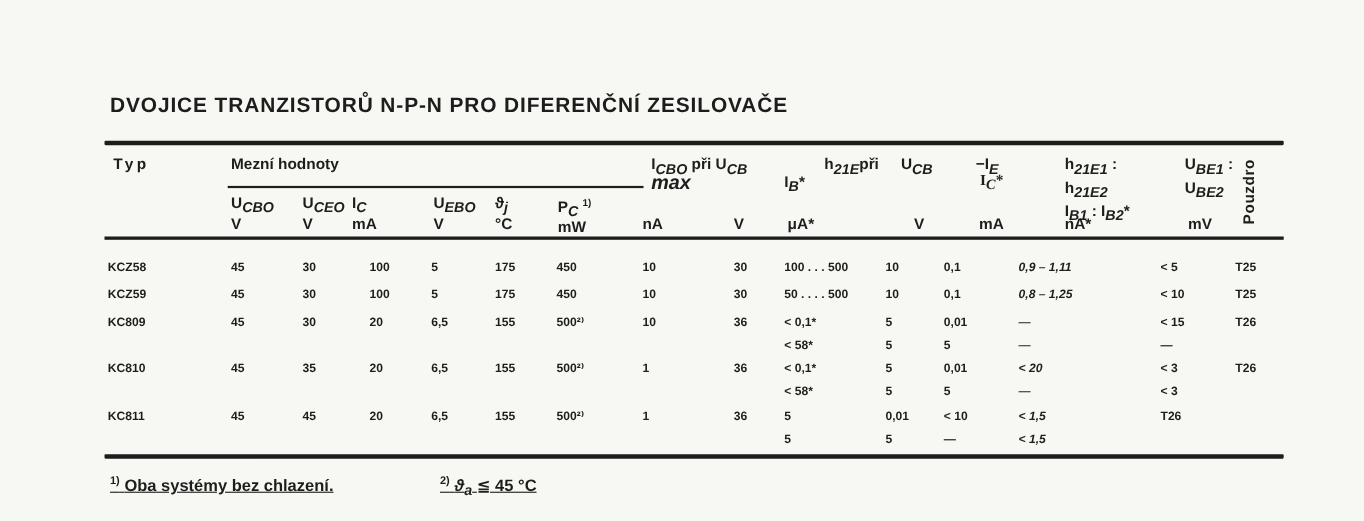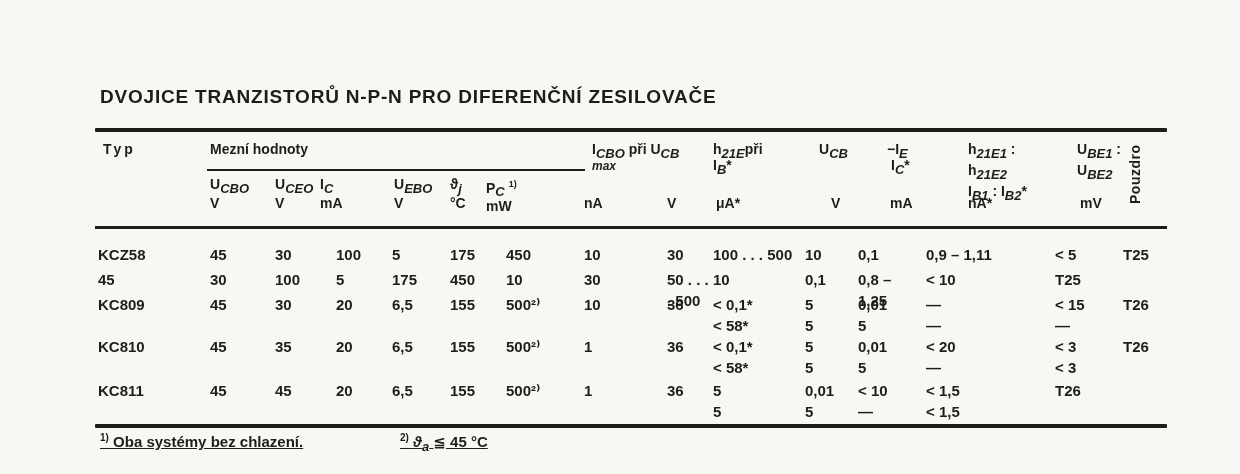--- a/index.html
+++ b/index.html
@@ -6,39 +6,39 @@
     --ink:#1d1d1b;
     --bg:#f7f7f4;
   }
   *{box-sizing:border-box;margin:0;padding:0;}
   html,body{width:1240px;height:474px;overflow:hidden;}
   body{font-family:"Liberation Sans","DejaVu Sans",sans-serif;background:#fff;}
   .scan{position:relative;width:1240px;height:474px;background:var(--bg);color:var(--ink);}
   .title{position:absolute;left:100px;top:86px;font-size:19px;font-weight:700;letter-spacing:0.8px;text-align:right;}
   .table{position:absolute;left:95px;top:128px;width:1072px;}
   .rule{height:4px;background:var(--ink);border-radius:1px;}
-  .header{position:relative;height:97px;border-bottom:3px solid var(--ink);font-size:14px;font-weight:700;}
+  .header{position:relative;height:86px;border-bottom:3px solid var(--ink);font-size:14px;font-weight:700;}
   .habs{position:absolute;line-height:16px;white-space:nowrap;}
   .underline{position:absolute;left:112px;top:37px;width:378px;height:2px;background:var(--ink);}
-  .italic{font-style:italic;font-size:12px;}
-  .flexsb{display:flex;justify-content:flex-start;}
+  .italic{font-style:italic;font-size:18px;}
+  .flexsb{display:flex;justify-content:flex-end;}
   sub{font-size:13px;font-style:italic;letter-spacing:0;}
   .subhead{position:absolute;top:45px;line-height:15px;}
   .unit{position:absolute;top:64px;line-height:15px;}
   .vertical{position:absolute;left:1032px;top:5px;width:28px;height:74px;
     writing-mode:vertical-rl;transform:rotate(180deg);text-align:center;
     font-size:14px;font-weight:700;letter-spacing:0.5px;}
-  .rows{font-size:15px;font-weight:700;}
+  .rows{font-size:11px;font-weight:700;}
   .row{display:grid;grid-template-columns:112px 65px 61px 58px 56px 56px 75px 72px 60px 85px 60px 65px 130px 70px 47px;}
   .cell{padding-left:3px;white-space:pre-line;line-height:21px;}
   .row .cell:nth-child(5){padding-left:1px;}
   .row .cell:nth-child(8){padding-left:6px;}
   .row .cell:nth-child(9){padding-left:17px;}
   .row .cell:nth-child(11){padding-left:10px;}
-  .row .cell:nth-child(13){padding-left:6px;}
+  .row .cell:nth-child(13){padding-left:6px;font-style:italic;}
   .row .cell:nth-child(14){padding-left:5px;}
   .r0{height:38px;padding-top:15px;}
   .r1{height:25px;padding-top:2px;}
   .r2{height:42px;padding-top:2px;}
   .r3{height:42px;padding-top:2px;}
   .r4{height:48px;padding-top:4px;}
   .footnote{position:absolute;top:432px;font-size:15px;font-weight:700;white-space:nowrap;text-decoration:underline;}
   .footnote sup{font-size:10px;font-style:normal;}
 </style>
 </head>
@@ -70,21 +70,21 @@
         <div>mA</div>
       </div>
       <div class="subhead" style="left:299px;">
         <div><span>U</span><sub>EBO</sub></div>
         <div>V</div>
       </div>
       <div class="subhead" style="left:355px;">
         <div><span>ϑ</span><sub>j</sub></div>
         <div>°C</div>
       </div>
-      <div class="subhead" style="left:391px;">
+      <div class="subhead" style="left:412px;">
         <div><span>P</span><sub>C</sub> <sup style="font-size:9px;">1)</sup></div>
         <div>mW</div>
       </div>
 
       <div class="habs" style="left:497px;top:9px;">
         <span>I</span><sub>CBO</sub>
         <span>při</span>
         <span>U</span><sub>CB</sub>
       </div>
       <div class="habs italic" style="left:497px;top:26px;">max</div>
@@ -101,21 +101,21 @@
       <div class="unit" style="left:621px;">μA*</div>
 
       <div class="habs" style="left:724px;top:9px;">
         <span>U</span><sub>CB</sub>
       </div>
       <div class="unit" style="left:736px;">V</div>
 
       <div class="habs" style="left:792px;top:9px;">
         <span>−I</span><sub>E</sub>
       </div>
-      <div class="habs" style="left:796px;top:25px;">
+      <div class="habs" style="left:796px;top:25px;font-family:Liberation Serif, serif;">
         <span>I</span><sub>C</sub><span>*</span>
       </div>
       <div class="unit" style="left:795px;">mA</div>
 
       <div class="habs" style="left:873px;top:9px;">
         <div><span>h</span><sub>21E1</sub> <span>:</span></div>
         <div><span>h</span><sub>21E2</sub></div>
         <div><span>I</span><sub>B1</sub> <span>: I</span><sub>B2</sub><span>*</span></div>
       </div>
       <div class="unit" style="left:873px;">nA*</div>
@@ -141,20 +141,21 @@
         <div class="cell">10</div>
         <div class="cell">30</div>
         <div class="cell">100 . . . 500</div>
         <div class="cell">10</div>
         <div class="cell">0,1</div>
         <div class="cell">0,9 – 1,11</div>
         <div class="cell">&lt; 5</div>
         <div class="cell">T25</div>
       </div>
       <div class="row r1">
+        <div class="cell">KCZ59</div>
         <div class="cell">45</div>
         <div class="cell">30</div>
         <div class="cell">100</div>
         <div class="cell">5</div>
         <div class="cell">175</div>
         <div class="cell">450</div>
         <div class="cell">10</div>
         <div class="cell">30</div>
         <div class="cell">50 . . . . 500</div>
         <div class="cell">10</div>

